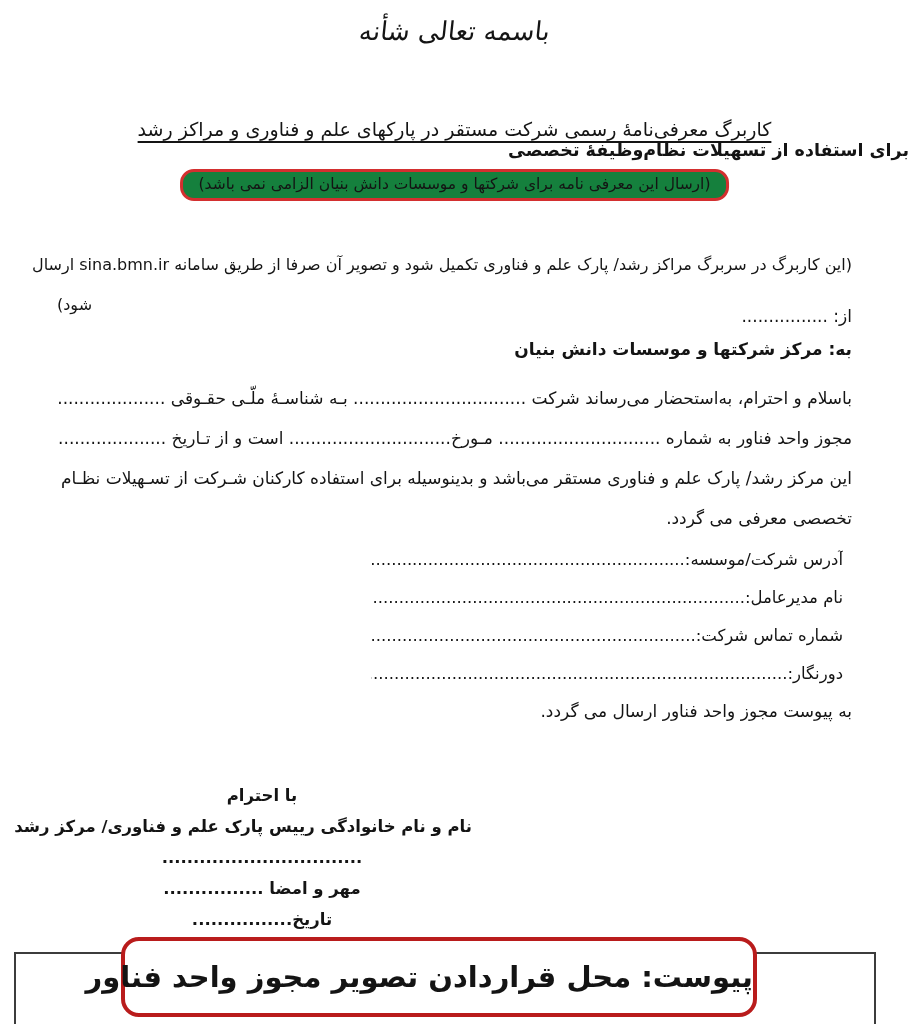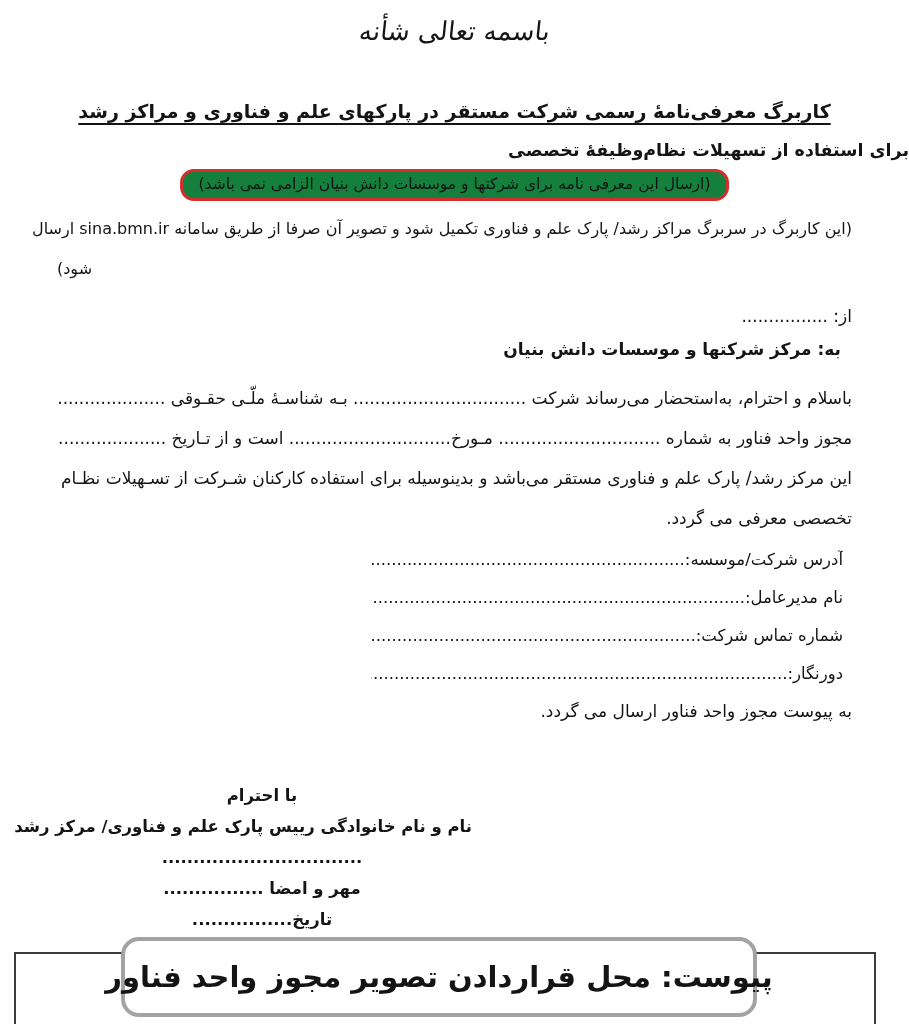--- a/index.html
+++ b/index.html
@@ -16,23 +16,23 @@
   .bismillah{
     position:absolute;top:16px;left:0;right:0;
     text-align:center;
     font-size:26px;
     font-weight:400;
     transform:skewX(-6deg);
     letter-spacing:-1px;
   }
   
   .title1{
-    position:absolute;top:100px;left:0;right:0;
+    position:absolute;top:118px;left:0;right:0;
     text-align:center;
-    font-weight:700;font-size:19px;
+    font-weight:400;font-size:19px;
     text-decoration:underline;
     text-underline-offset:5px;
     text-decoration-thickness:1.5px;
   }
   .title2{
     position:absolute;top:140px;left:0;right:0;
     text-align:right;
     font-weight:700;font-size:17.5px;
   }
   
@@ -49,31 +49,32 @@
   
   .instruction{
     position:absolute;top:213px;right:57px;left:57px;
     font-size:16px;
   }
   .instr-l1{
     text-align:justify;
     text-align-last:justify;
     height:40px;line-height:32px;
     white-space:nowrap;
+    margin-top:36px;
   }
   .instr-l2{
     text-align:left;
     height:32px;line-height:32px;
   }
   .from-line{
     position:absolute;top:306px;right:57px;
     font-weight:400;font-size:17px;margin-left:12px;
   }
   .to-line{
-    position:absolute;top:339px;right:68px;
+    position:absolute;top:339px;right:57px;
     font-weight:700;font-size:17px;margin-left:36px;
   }
   
   .body-par{
     position:absolute;top:378px;right:57px;left:57px;
     font-size:17px;
   }
   .body-line{
     height:40px;line-height:40px;
     white-space:nowrap;
@@ -105,24 +106,24 @@
   }
   .sig-line{height:31px;line-height:31px;white-space:nowrap;}
   
   .bottom-frame{
     position:absolute;top:952px;left:14px;width:858px;height:90px;
     border:2px solid #3c3c3c;
     background:#ffffff;
   }
   .bottom-red-box{
     position:absolute;top:937px;left:121px;width:628px;height:72px;
-    border:4px solid #a3a3a3;
+    border:4px solid #b91c1c;
     border-radius:18px;
     background:#ffffff;
-    display:flex;align-items:center;justify-content:center;
+    display:flex;align-items:center;
     z-index:2;
   }
   .bottom-label{
     font-weight:700;font-size:29px;
     white-space:nowrap;
   }
 </style>
 </head>
 <body>
 

